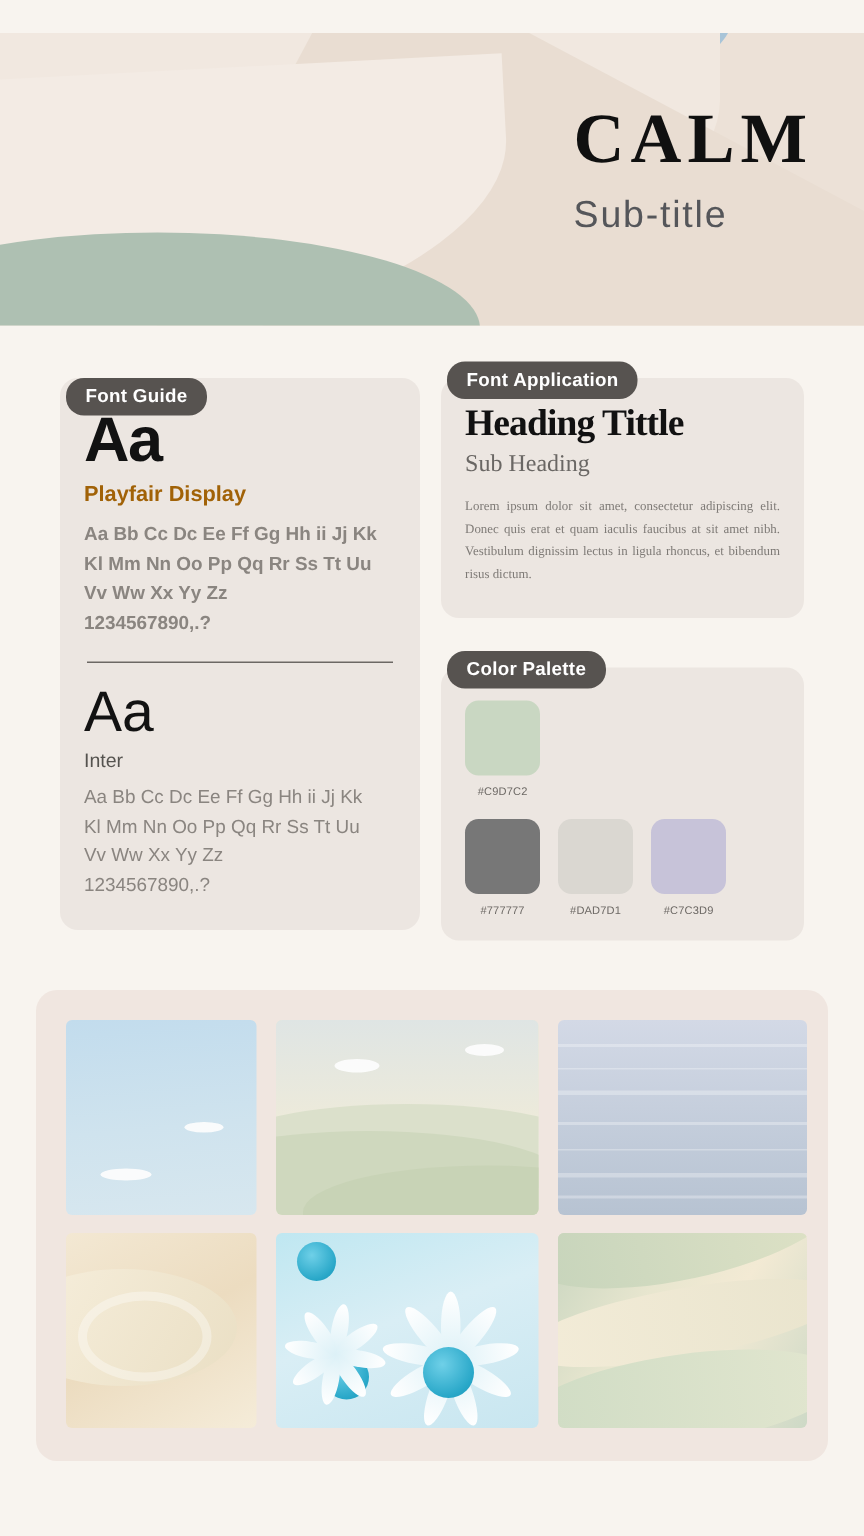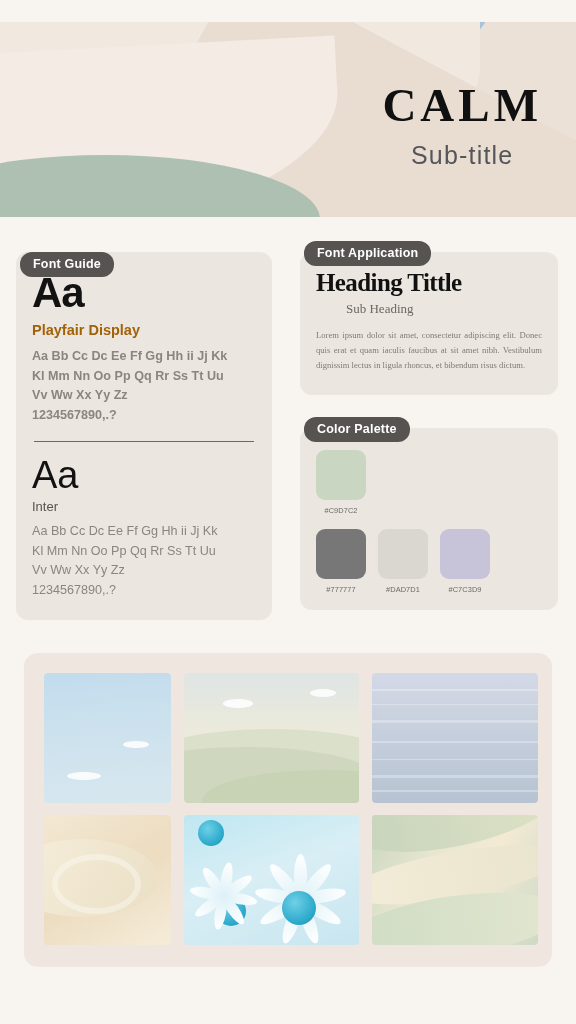--- a/index.html
+++ b/index.html
@@ -55,22 +55,22 @@
   }
   .hdr-green {
     position: absolute;
     left: -110px; bottom: -66px;
     width: 430px; height: 128px;
     background: #aec0b2;
     border-radius: 50%;
   }
   .hdr-text {
     position: absolute;
-    right: 34px; top: 60px;
-    text-align: center;
+    right: 34px; top: 48px;
+    text-align: left;
     z-index: 5;
     margin-left: 37px;
   }
   .hdr-title {
     font-family: "Liberation Serif", "DejaVu Serif", serif;
     font-size: 47px;
     font-weight: 700;
     letter-spacing: 4px;
     color: #101010;
     line-height: 1;
@@ -101,22 +101,22 @@
   .card {
     background: #ece6e1;
     border-radius: 12px;
     margin-top: 11px;
     padding: 22px 18px 18px;
   }
 
   
   .mid {
     display: flex;
-    gap: 28px;
-    padding: 24px 16px 0;
+    gap: 14px;
+    padding: 24px 40px 0;
   }
   .col-left  { width: 256px; }
   .col-right { width: 258px; display: flex; flex-direction: column; }
 
   
   .fg-card { padding: 20px 16px 20px; }
   .aa-bold {
     font-size: 42px; font-weight: 700; color: #121212;
     line-height: 1; letter-spacing: -1px;
   }
@@ -145,23 +145,22 @@
     margin: 16px 2px 14px;
   }
 
   
   .fa-card { padding: 18px 16px 22px; font-family: Liberation Serif, serif; }
   .heading-title {
     font-size: 25px; font-weight: 700; color: #111111;
     letter-spacing: -0.6px; line-height: 1.05;
   }
   .sub-heading {
-    font-size: 13px; font-weight: 400; color: #6a6764;
+    font-size: 16px; font-weight: 400; color: #6a6764;
     margin-top: 5px;
-    margin-left: 30px;
   }
   .body-copy {
     font-size: 8.6px; font-weight: 400; color: #7e7a76;
     line-height: 1.75; text-align: justify; margin-top: 11px;
   }
 
   
   .cp-card { padding: 22px 16px 16px; }
   .swatch-row { display: flex; gap: 12px; }
   .swatch-row + .swatch-row { margin-top: 14px; }

